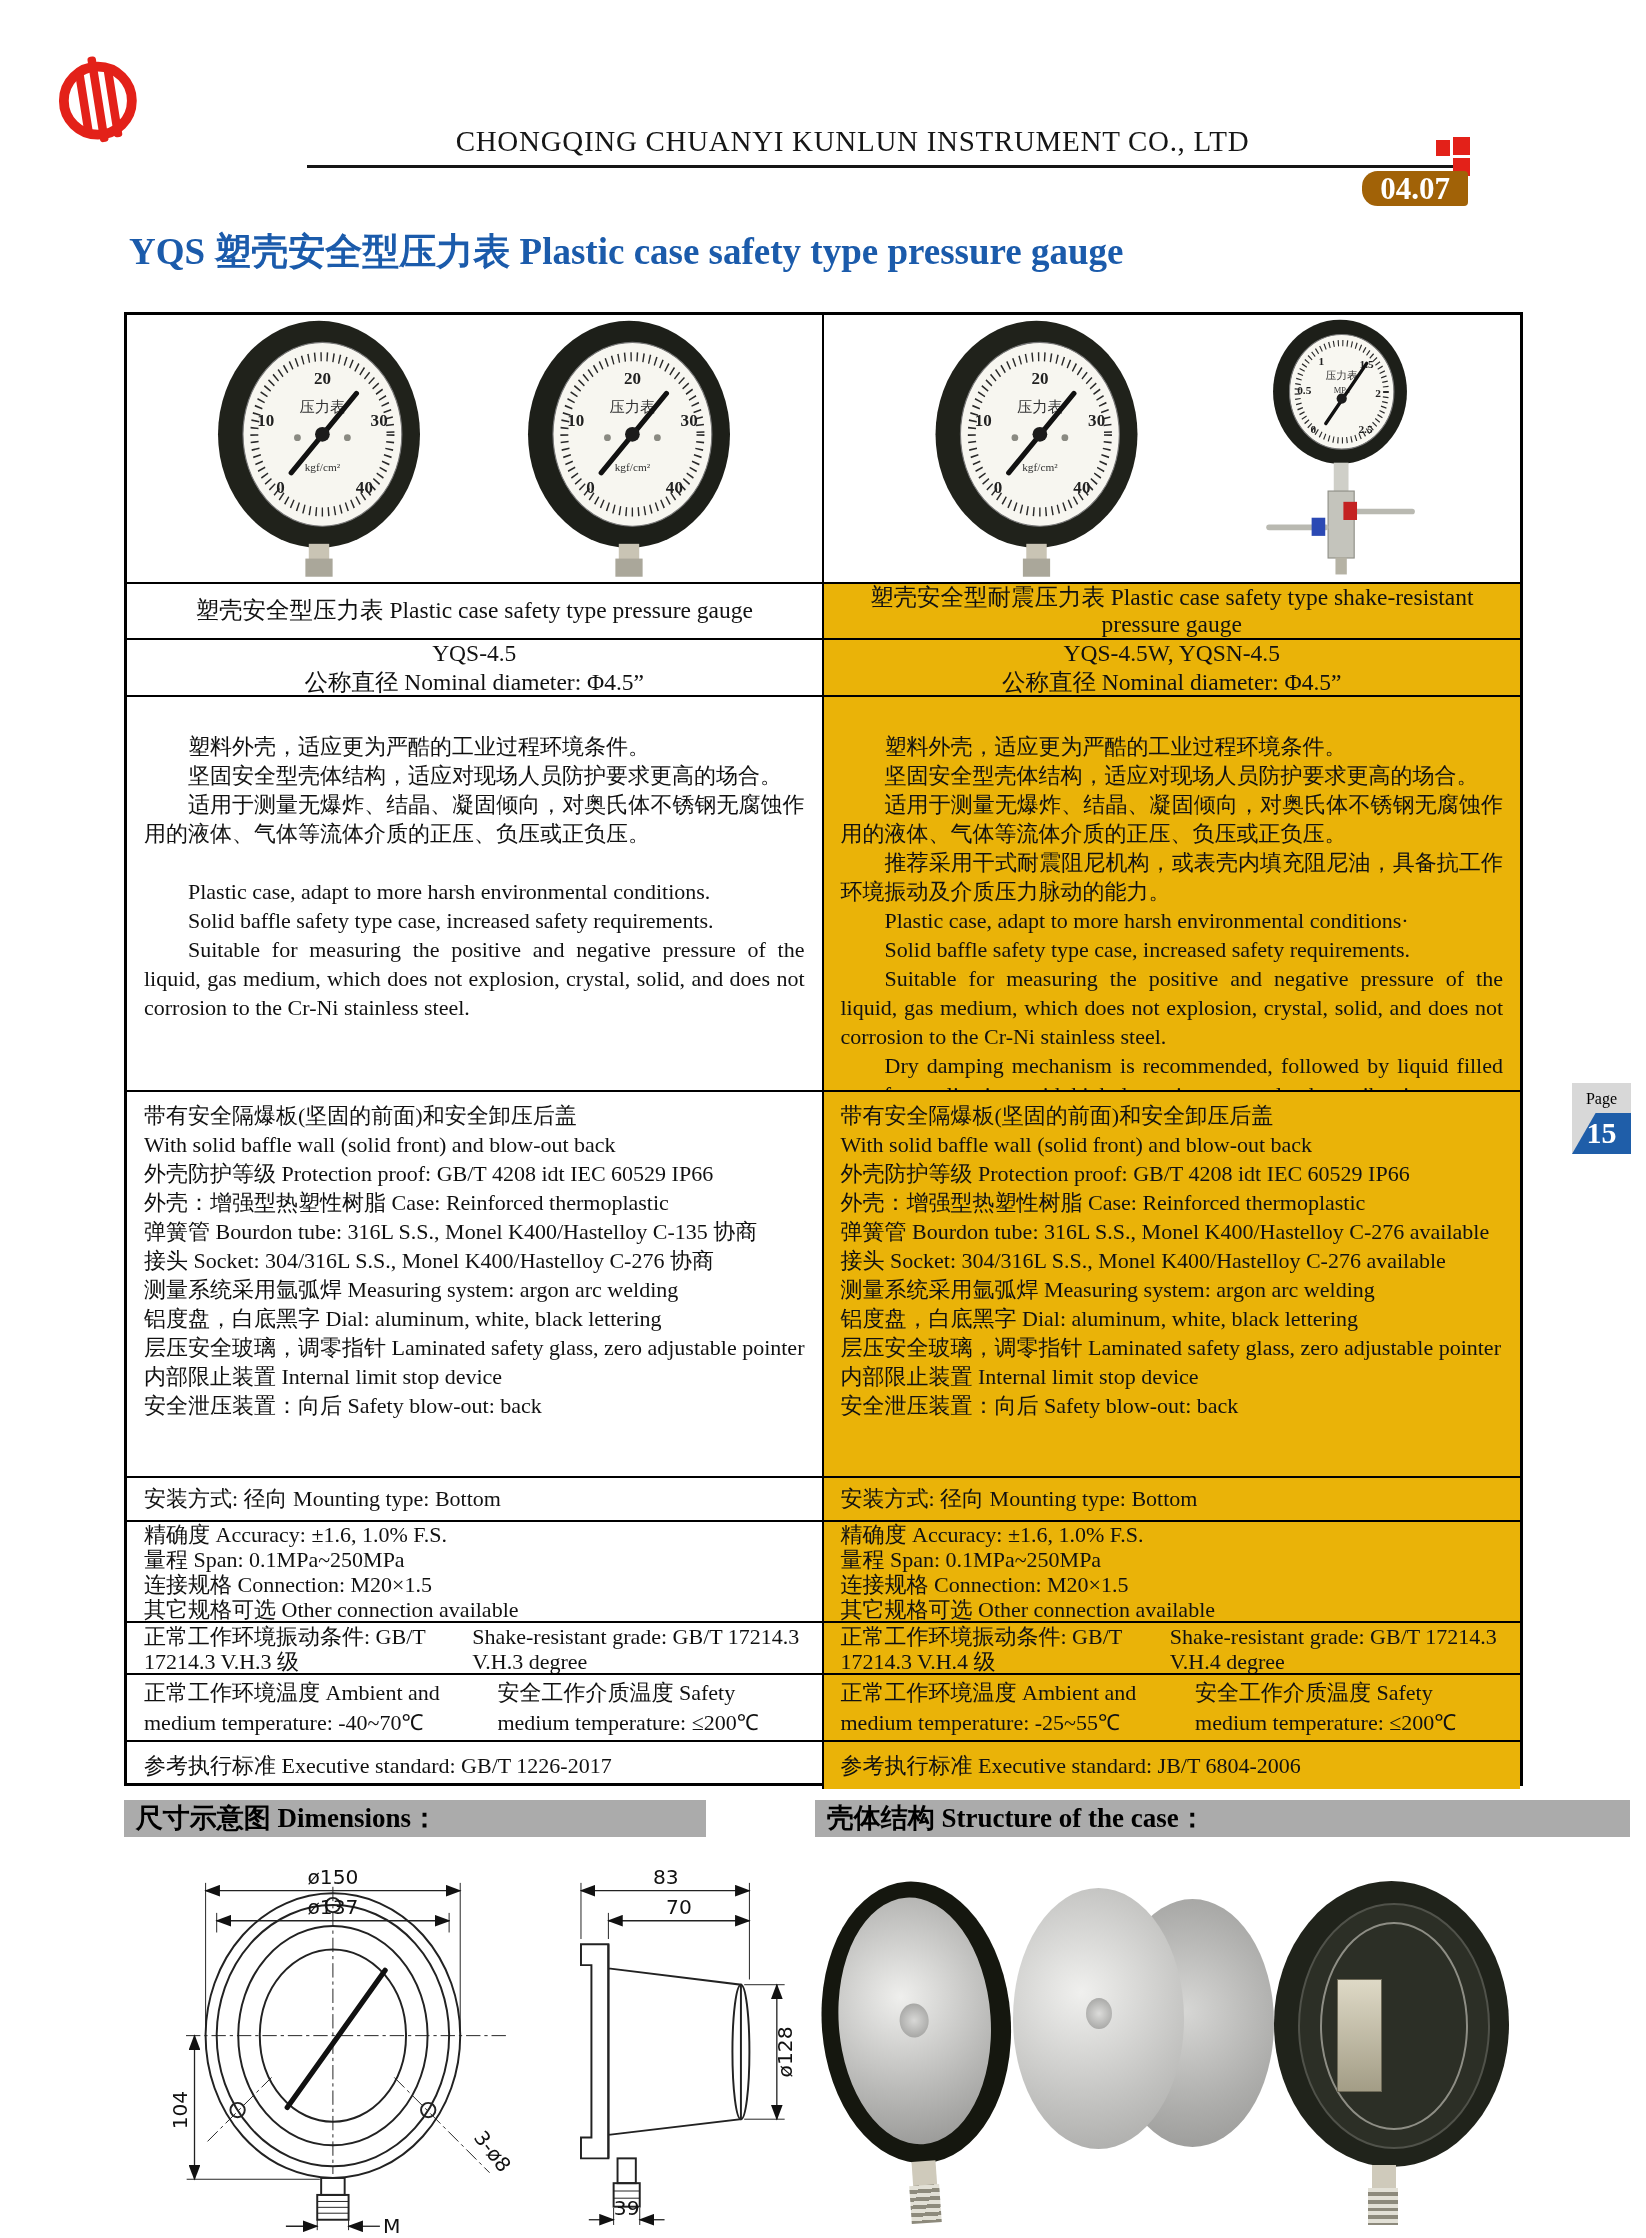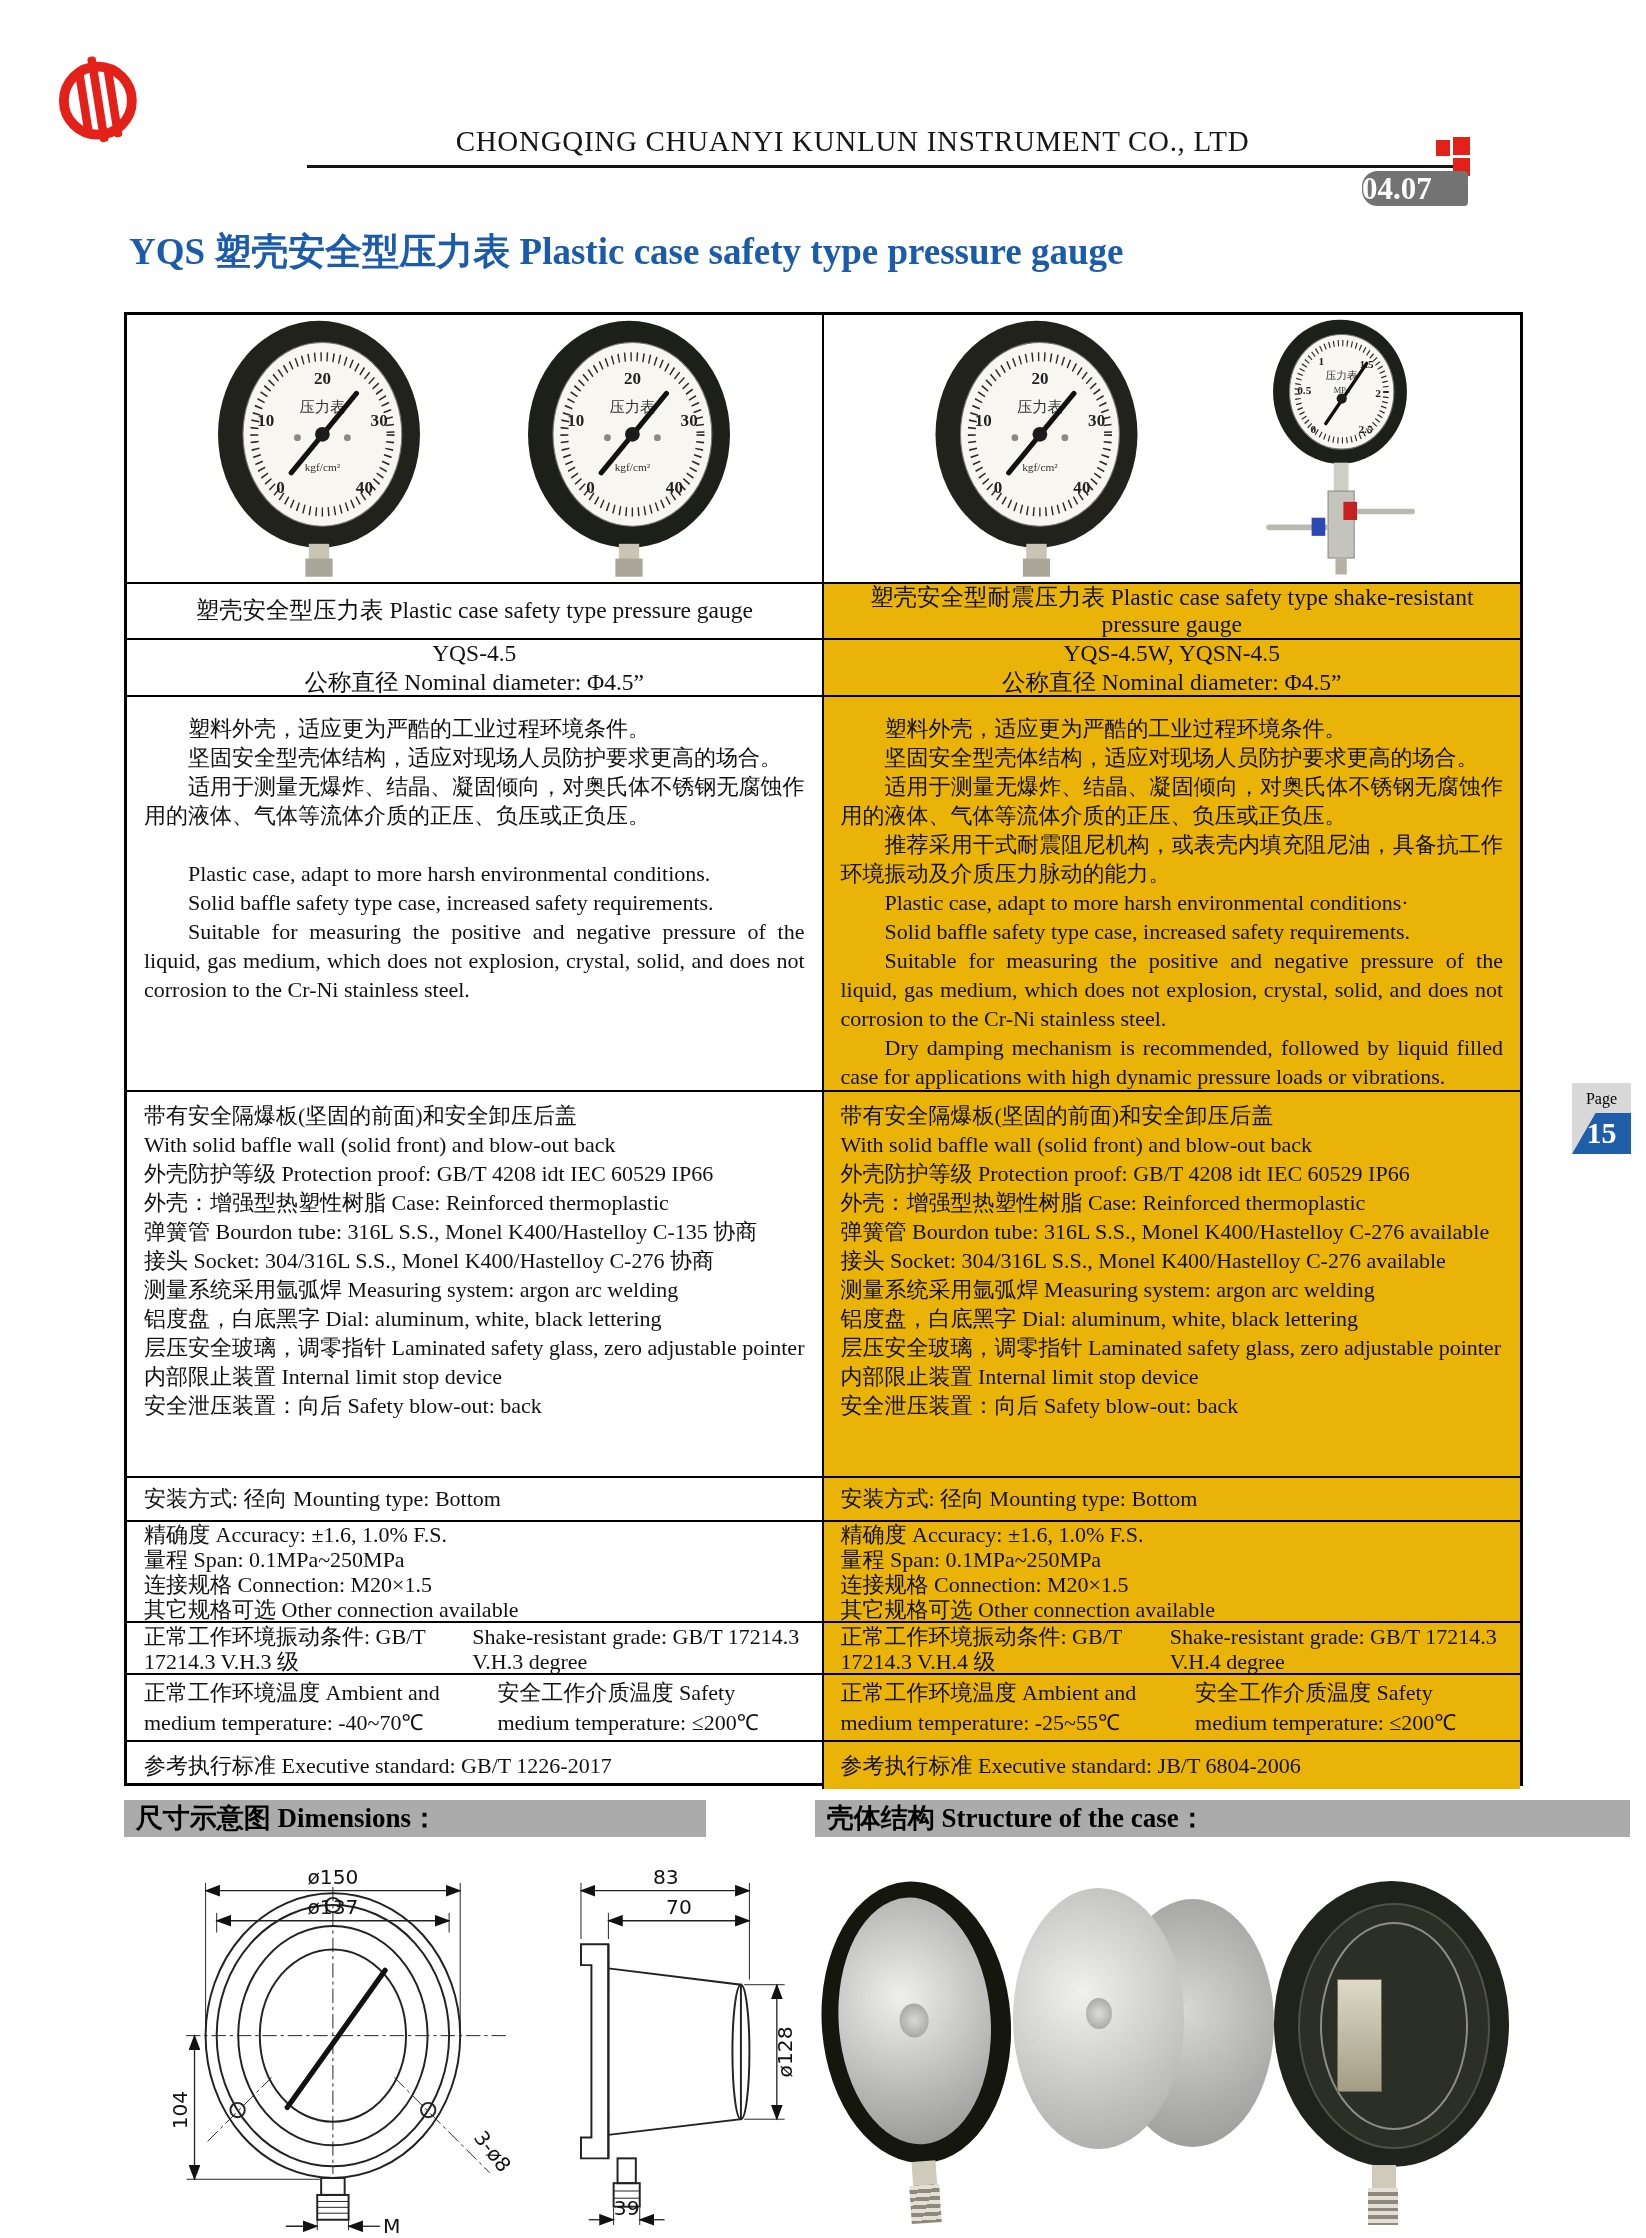--- a/index.html
+++ b/index.html
@@ -13,43 +13,43 @@
     position:absolute;left:307px;top:125px;width:1091px;text-align:center;
     font-size:29px;letter-spacing:0.7px;color:#161616;white-space:nowrap;
   }
   .hrule{position:absolute;left:307px;top:165px;width:1160px;height:3.3px;background:#151515;}
   .redsq i{position:absolute;background:#e32119;display:block;}
   .sq1{left:1436px;top:140px;width:14.4px;height:15.7px;}
   .sq2{left:1453px;top:137px;width:17px;height:18.3px;}
   .sq3{left:1453px;top:158px;width:17px;height:18.3px;}
   .pagecode{
     position:absolute;left:1362px;top:171px;width:106px;height:35px;
-    background:#737373;color:#fff;font-weight:bold;font-size:31px;line-height:35px;
-    text-align:left;border-radius:15.7px 3.9px 3.9px 15.7px;
+    background:#a16207;color:#fff;font-weight:bold;font-size:31px;line-height:35px;
+    text-align:center;border-radius:15.7px 3.9px 3.9px 15.7px;
   }
   .title{
     position:absolute;left:129px;top:227px;margin:0;
     font-size:37px;font-weight:bold;color:#1b5bab;white-space:nowrap;
   }
   
   .spec-table{
     position:absolute;left:124px;top:312px;width:1399px;height:1474px;
     display:grid;grid-template-columns:1fr 1fr;
     grid-template-rows:269px 56px 57px 395px 386px 44px 101px 52px 67px 47px;
     border:3.3px solid #000;box-sizing:border-box;background:#fff;
   }
   .cell{box-sizing:border-box;overflow:hidden;font-size:22px;}
   .bR{border-right:2px solid #000;}
   .bB{border-bottom:2px solid #000;}
   .gray{background:#eab308;}
   .c-center{display:flex;flex-direction:column;justify-content:center;align-items:center;text-align:center;}
   .name-cell{font-size:23.5px;line-height:27.4px;padding:0 39px;}
   .model-cell{font-size:23.5px;line-height:29px;}
   .imgcell{display:flex;align-items:center;justify-content:space-evenly;padding:5.2px 6.5px;}
-  .desc{padding:17px 17px 0 17px;font-size:22px;line-height:29px;text-align:justify;}
+  .desc{padding:35px 17px 0 17px;font-size:22px;line-height:29px;text-align:justify;}
   .p-cn{text-indent:2em;}
   .p-en{text-indent:2em;}
   .gap{margin-top:29px;}
   .features{padding:9.1px 17px;font-size:22px;line-height:29px;text-align:justify;}
   .oneline{display:flex;align-items:center;padding:0 17px;}
   .specs4{padding:12px 17px;line-height:25px;display:flex;flex-direction:column;justify-content:center;}
   .lines2{padding:1.3px 17px;line-height:25px;display:flex;justify-content:center;}
   .lines2t{padding:2.6px 17px;line-height:30px;display:flex;flex-direction:row;justify-content:center;}
   
   .pagemark{position:absolute;left:1572px;top:1083px;width:59px;height:71px;background:#d8d8d8;}

